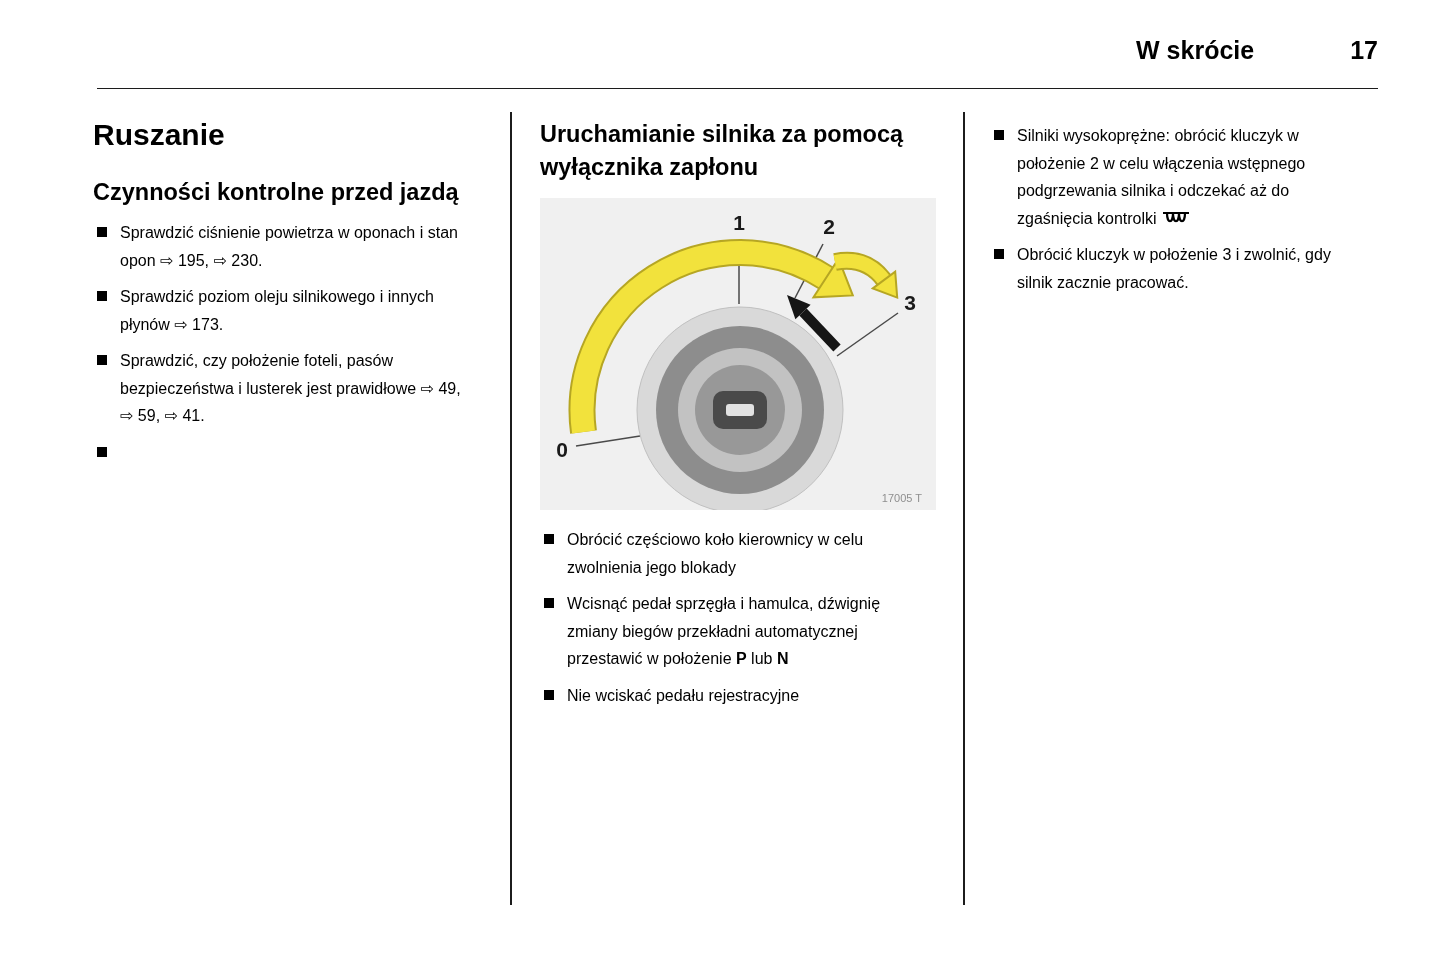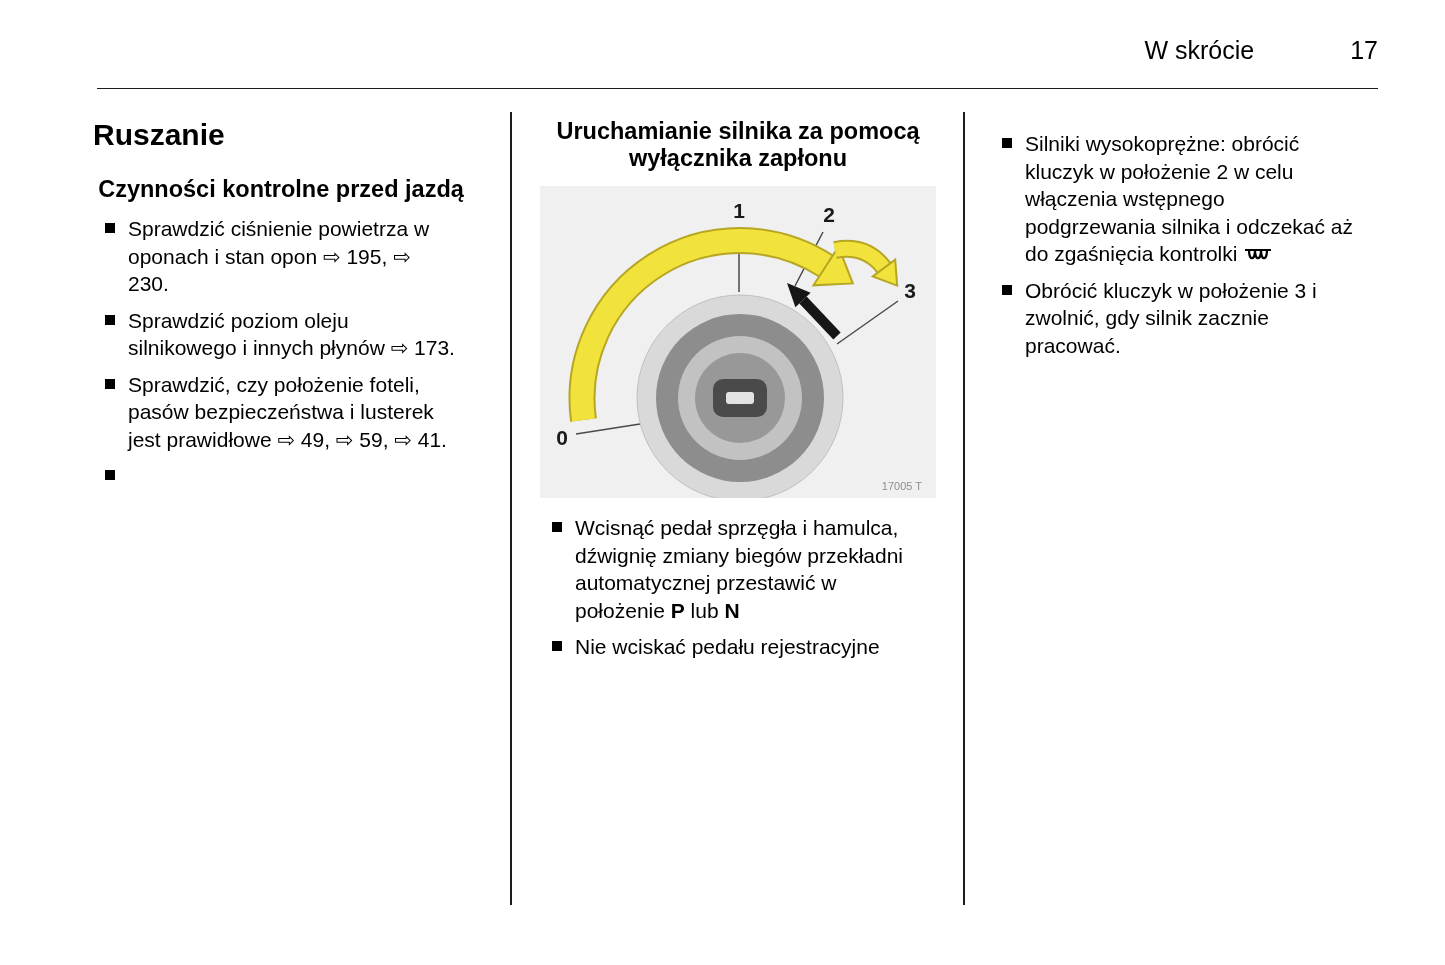--- a/index.html
+++ b/index.html
@@ -4,45 +4,45 @@
 <style>
   html,body{margin:0;padding:0;}
   body{
     width:1445px;height:965px;background:#ffffff;color:#000;
     font-family:"Liberation Sans", sans-serif;
     position:relative;overflow:hidden;
   }
   .page-header{
     position:absolute;top:36px;right:67px;
     display:flex;align-items:baseline;gap:96px;
-    font-size:25px;font-weight:normal;
+    font-size:25px;font-weight:bold;
   }
   .header-rule{
     position:absolute;top:88px;left:97px;width:1281px;height:0;
     border-top:1.5px solid #1c1c1c;
   }
   .vdivider{
     position:absolute;top:112px;height:793px;width:1.5px;background:#1c1c1c;
   }
   .vd1{left:510px;}
   .vd2{left:963px;}
   .col{position:absolute;top:118px;}
   .col1{left:93px;width:376px;}
   .col2{left:540px;width:396px;}
   .col3{left:990px;width:380px;}
   h1.title{
     font-size:30px;font-weight:bold;margin:0 0 24px 0;line-height:34px;
   }
   h2.subtitle{
-    font-size:23.5px;font-weight:bold;line-height:27px;margin:0 0 10px 0;text-align:center;
+    font-size:23.5px;font-weight:bold;line-height:33px;margin:0 0 10px 0;
   }
   .col2 h2.subtitle{margin-bottom:14px;}
   ul.bullets{
-    list-style:none;margin:12px;padding:0;
-    font-size:21px;line-height:27.5px;
+    list-style:none;margin:4px;padding:0;
+    font-size:16px;line-height:27.5px;
   }
   ul.bullets li{position:relative;padding-left:23px;margin:0 0 9px 0;}
   .marker{
     position:absolute;left:0;top:8px;width:10px;height:10px;background:#000;
   }
   b{font-weight:bold;}
   .diagram{
     width:396px;height:312px;background:#f0f0f0;margin:0 0 16px 0;
   }
   .diagram svg{display:block;width:396px;height:312px;}
@@ -135,20 +135,24 @@
       <text class="caption" x="382" y="304" text-anchor="end">17005 T</text>
     </svg>
   </div>
 
   <ul class="bullets">
     <li>
       <span class="marker"></span>
     </li>
     <li>
       <span class="marker"></span>
+      <span>Obrócić częściowo koło kierownicy w celu zwolnienia jego blokady</span>
+    </li>
+    <li>
+      <span class="marker"></span>
       <span><span>Wcisnąć pedał sprzęgła i hamulca, dźwignię zmiany biegów przekładni automatycznej przestawić w położenie </span><b>P</b><span> lub </span><b>N</b></span>
     </li>
     <li>
       <span class="marker"></span>
       <span>Nie wciskać pedału rejestracyjne</span>
     </li>
   </ul>
 </section>
 
 <section class="col col3">

